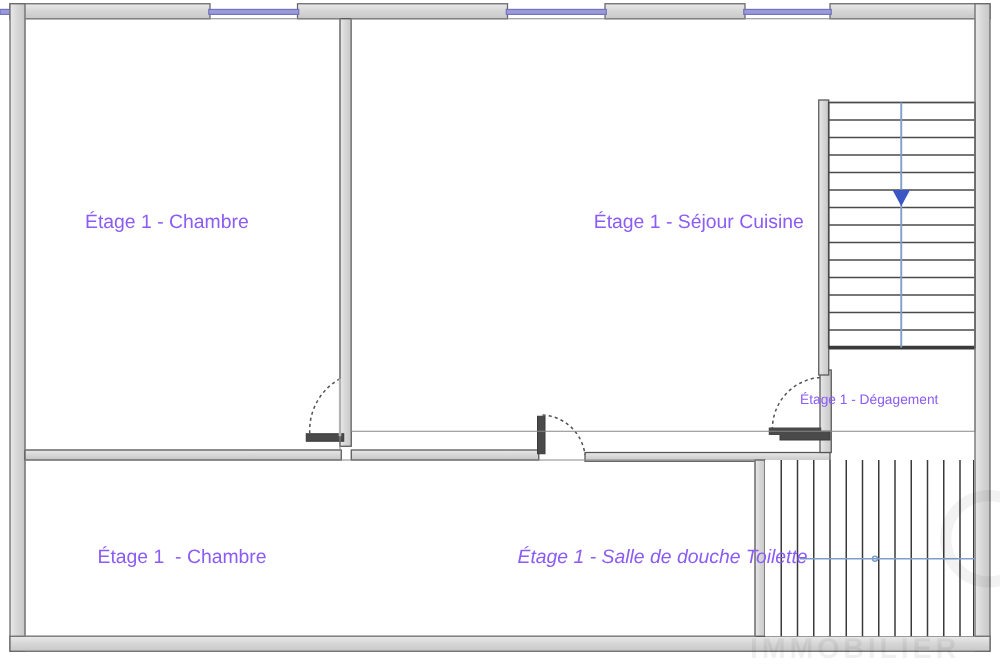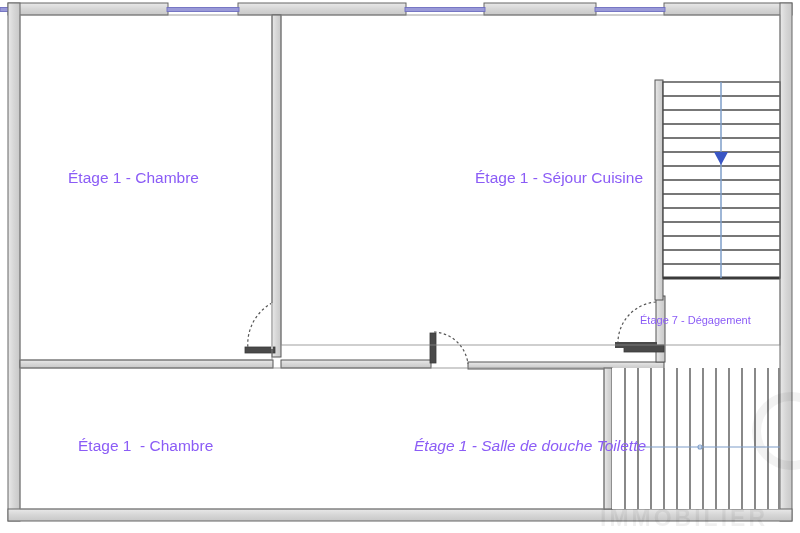--- a/index.html
+++ b/index.html
@@ -220,18 +220,18 @@
   </svg>
 
   <div class="room-label lbl-chambre-1">Étage 1 - Chambre</div>
 
   <div class="room-label lbl-sejour">Étage 1 - Séjour Cuisine</div>
 
   <div class="room-label lbl-chambre-2">Étage 1  - Chambre</div>
 
   <div class="room-label lbl-salle">Étage 1 - Salle de douche Toilette</div>
 
-  <div class="room-label lbl-degagement">Étage 7 - Dégagement</div>
+  <div class="room-label lbl-degagement">Étage 1 - Dégagement</div>
 
   <div class="watermark wm-text">IMMOBILIER</div>
   <div class="watermark wm-circle"></div>
 
 </div>
 
 </body></html>

